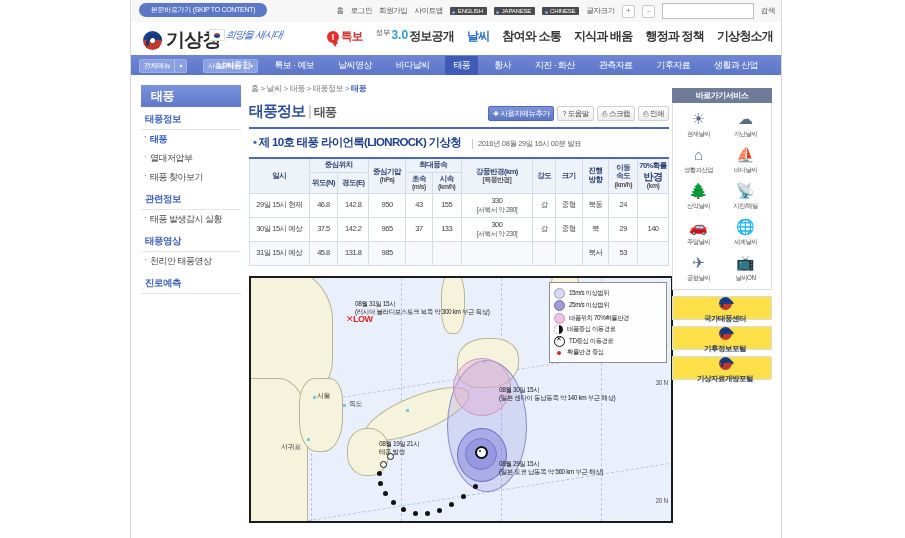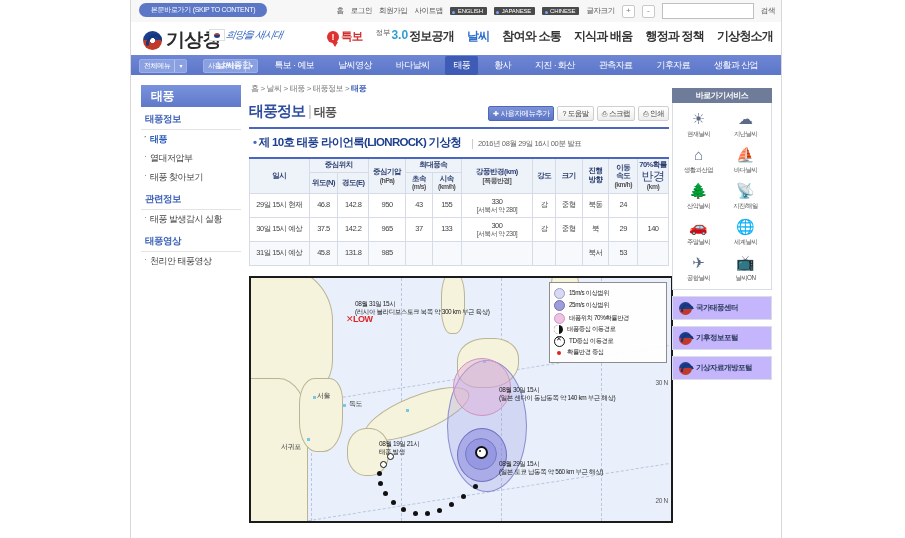--- a/index.html
+++ b/index.html
@@ -160,22 +160,22 @@
   
   .quick{position:absolute;left:672px;top:88px;width:100px;}
   .q-head{height:15px;background:#6e7c99;color:#fff;font-size:8px;font-weight:bold;
       display:flex;align-items:center;justify-content:center;letter-spacing:-0.5px;}
   .q-body{border:1px solid #d8dde6;border-top:none;background:#fff;padding:5px 2px 6px;
       display:grid;grid-template-columns:1fr 1fr;gap:5px 0;}
   .q-cell{display:flex;flex-direction:column;align-items:center;gap:2px;}
   .q-ico{width:22px;height:20px;display:flex;align-items:center;justify-content:center;
       font-size:15px;color:#5b6b86;line-height:1;}
   .q-lab{font-size:6.3px;color:#555;letter-spacing:-0.5px;white-space:nowrap;}
-  .banner{margin-top:6px;height:22px;border:1px solid #d8dde6;background:#c4b5fd;
-      display:flex;align-items:center;gap:4px;padding-left:6px;}
+  .banner{margin-top:6px;height:22px;border:1px solid #d8dde6;background:#fde047;
+      display:flex;align-items:center;gap:4px;padding-left:6px;flex-direction:column;}
   .b-mark{width:13px;height:13px;border-radius:50%;
       background:linear-gradient(#1a3e8c 0 50%,#c0392b 50% 100%);position:relative;flex:none;}
   .b-mark:after{content:"";position:absolute;left:2px;top:2px;width:9px;height:9px;border-radius:50%;
       border:2px solid #18357a;border-right-color:transparent;border-bottom-color:transparent;
       transform:rotate(30deg);}
   .b-txt{font-size:7.5px;font-weight:bold;color:#2b3a5c;letter-spacing:-0.5px;}
 </style>
 </head>
 <body>
 
@@ -258,20 +258,21 @@
       <div class="lnb">
         <div class="lnb-title">태풍</div>
         <div class="lnb-group">태풍정보</div>
         <div class="lnb-item on">태풍</div>
         <div class="lnb-item">열대저압부</div>
         <div class="lnb-item">태풍 찾아보기</div>
         <div class="lnb-group">관련정보</div>
         <div class="lnb-item">태풍 발생감시 실황</div>
         <div class="lnb-group">태풍영상</div>
         <div class="lnb-item">천리안 태풍영상</div>
+        <div class="lnb-group">진로예측</div>
       </div>
 
       <div class="main">
         <div class="bc">
           <span>홈</span> &gt;
           <span>날씨</span> &gt;
           <span>태풍</span> &gt;
           <span>태풍정보</span> &gt;
           <b>태풍</b>
         </div>
@@ -341,21 +342,21 @@
                 <span>진행</span>
                 <small style="font-size:7.5px;color:#2c3f70;font-weight:bold">방향</small>
               </th>
               <th rowspan="2" class="two">
                 <span>이동</span>
                 <small style="font-size:7.5px;color:#2c3f70;font-weight:bold">속도</small>
                 <small>(km/h)</small>
               </th>
               <th rowspan="2" class="two">
                 <span>70%확률</span>
-                <small style="font-size:12px;color:#2c3f70;font-weight:normal">반경</small>
+                <small style="font-size:10px;color:#2c3f70;font-weight:bold">반경</small>
                 <small>(km)</small>
               </th>
             </tr>
             <tr>
               <th>위도(N)</th>
               <th>경도(E)</th>
               <th class="two">
                 <span>초속</span>
                 <small>(m/s)</small>
               </th>

